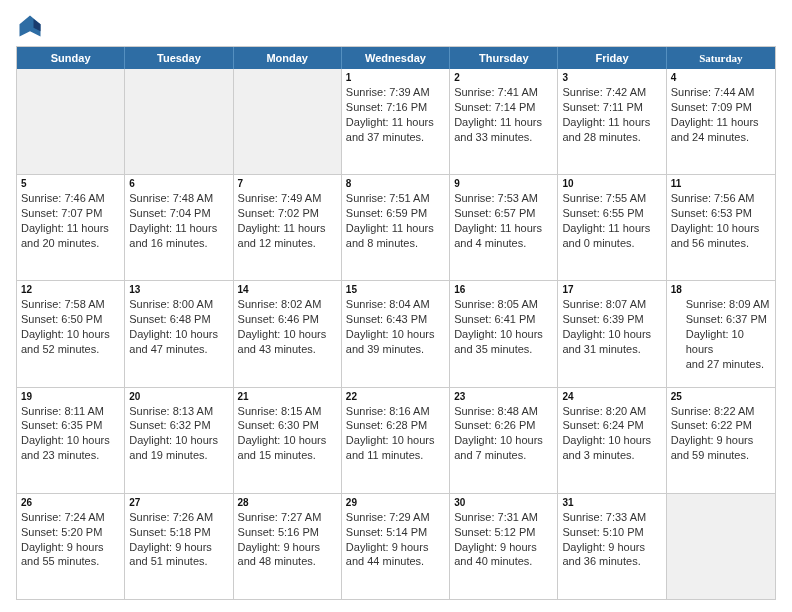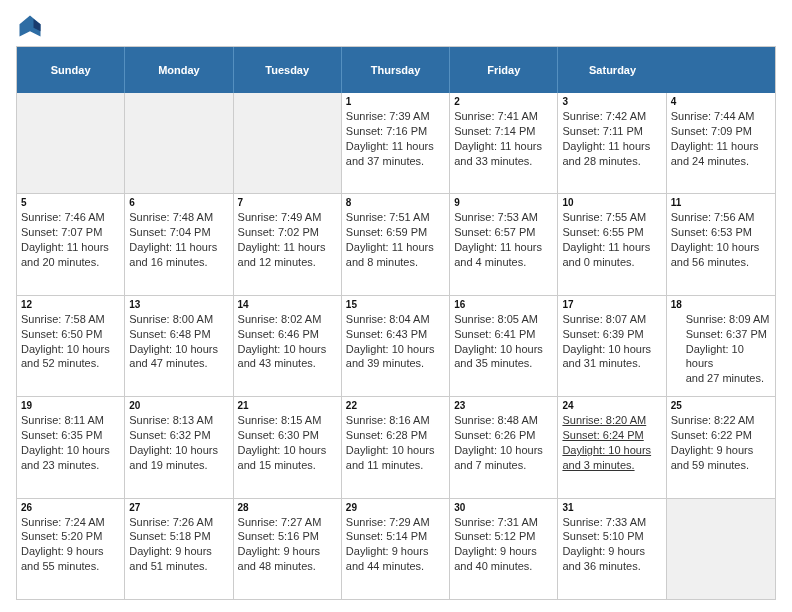--- a/index.html
+++ b/index.html
@@ -58,25 +58,25 @@
     }
     .cal-header {
       display: grid;
       grid-template-columns: repeat(7, 1fr);
       background: #2e6da4;
     }
     .cal-header-cell {
       color: #fff;
       font-size: 11px;
       font-weight: bold;
-      padding: 17px 4px;
+      padding: 5px 4px;
       text-align: center;
       border-right: 1px solid #5590c0;
     }
-    .cal-header-cell:last-child { border-right: none; }
+    .cal-header-cell:last-child { border-right: none; font-family: Liberation Serif, serif; }
     .cal-body {
       flex: 1;
       display: flex;
       flex-direction: column;
     }
     .cal-row {
       display: grid;
       grid-template-columns: repeat(7, 1fr);
       flex: 1;
       border-top: 1px solid #ccc;
@@ -124,22 +124,23 @@
     </div>
     <div class="title-block">
       <div class="month-title"></div>
       <div class="location"></div>
     </div>
   </div>
 
   <div class="calendar">
     <div class="cal-header">
     <div class="cal-header-cell">Sunday</div>
+        <div class="cal-header-cell">Tuesday</div>
         <div class="cal-header-cell">Monday</div>
-        <div class="cal-header-cell">Tuesday</div>
+        <div class="cal-header-cell">Wednesday</div>
         <div class="cal-header-cell">Thursday</div>
         <div class="cal-header-cell">Friday</div>
         <div class="cal-header-cell">Saturday</div>
       </div>
     <div class="cal-body">
     <div class="cal-row">
           <div class="cal-cell empty shaded"></div>
           <div class="cal-cell empty shaded"></div>
           <div class="cal-cell empty shaded"></div>
           <div class="cal-cell">
@@ -304,21 +305,21 @@
           </div>
           <div class="cal-cell">
             <div class="day-num">23</div>
             <div class="cell-text" style="white-space: pre-line;">Sunrise: 8:48 AM
 Sunset: 6:26 PM
 Daylight: 10 hours
 and 7 minutes.</div>
           </div>
           <div class="cal-cell">
             <div class="day-num">24</div>
-            <div class="cell-text" style="white-space: pre-line; text-decoration: underline;">Sunrise: 8:20 AM
+            <div class="cell-text" style="white-space: pre-line;">Sunrise: 8:20 AM
 Sunset: 6:24 PM
 Daylight: 10 hours
 and 3 minutes.</div>
           </div>
           <div class="cal-cell">
             <div class="day-num">25</div>
             <div class="cell-text" style="white-space: pre-line;">Sunrise: 8:22 AM
 Sunset: 6:22 PM
 Daylight: 9 hours
 and 59 minutes.</div>

